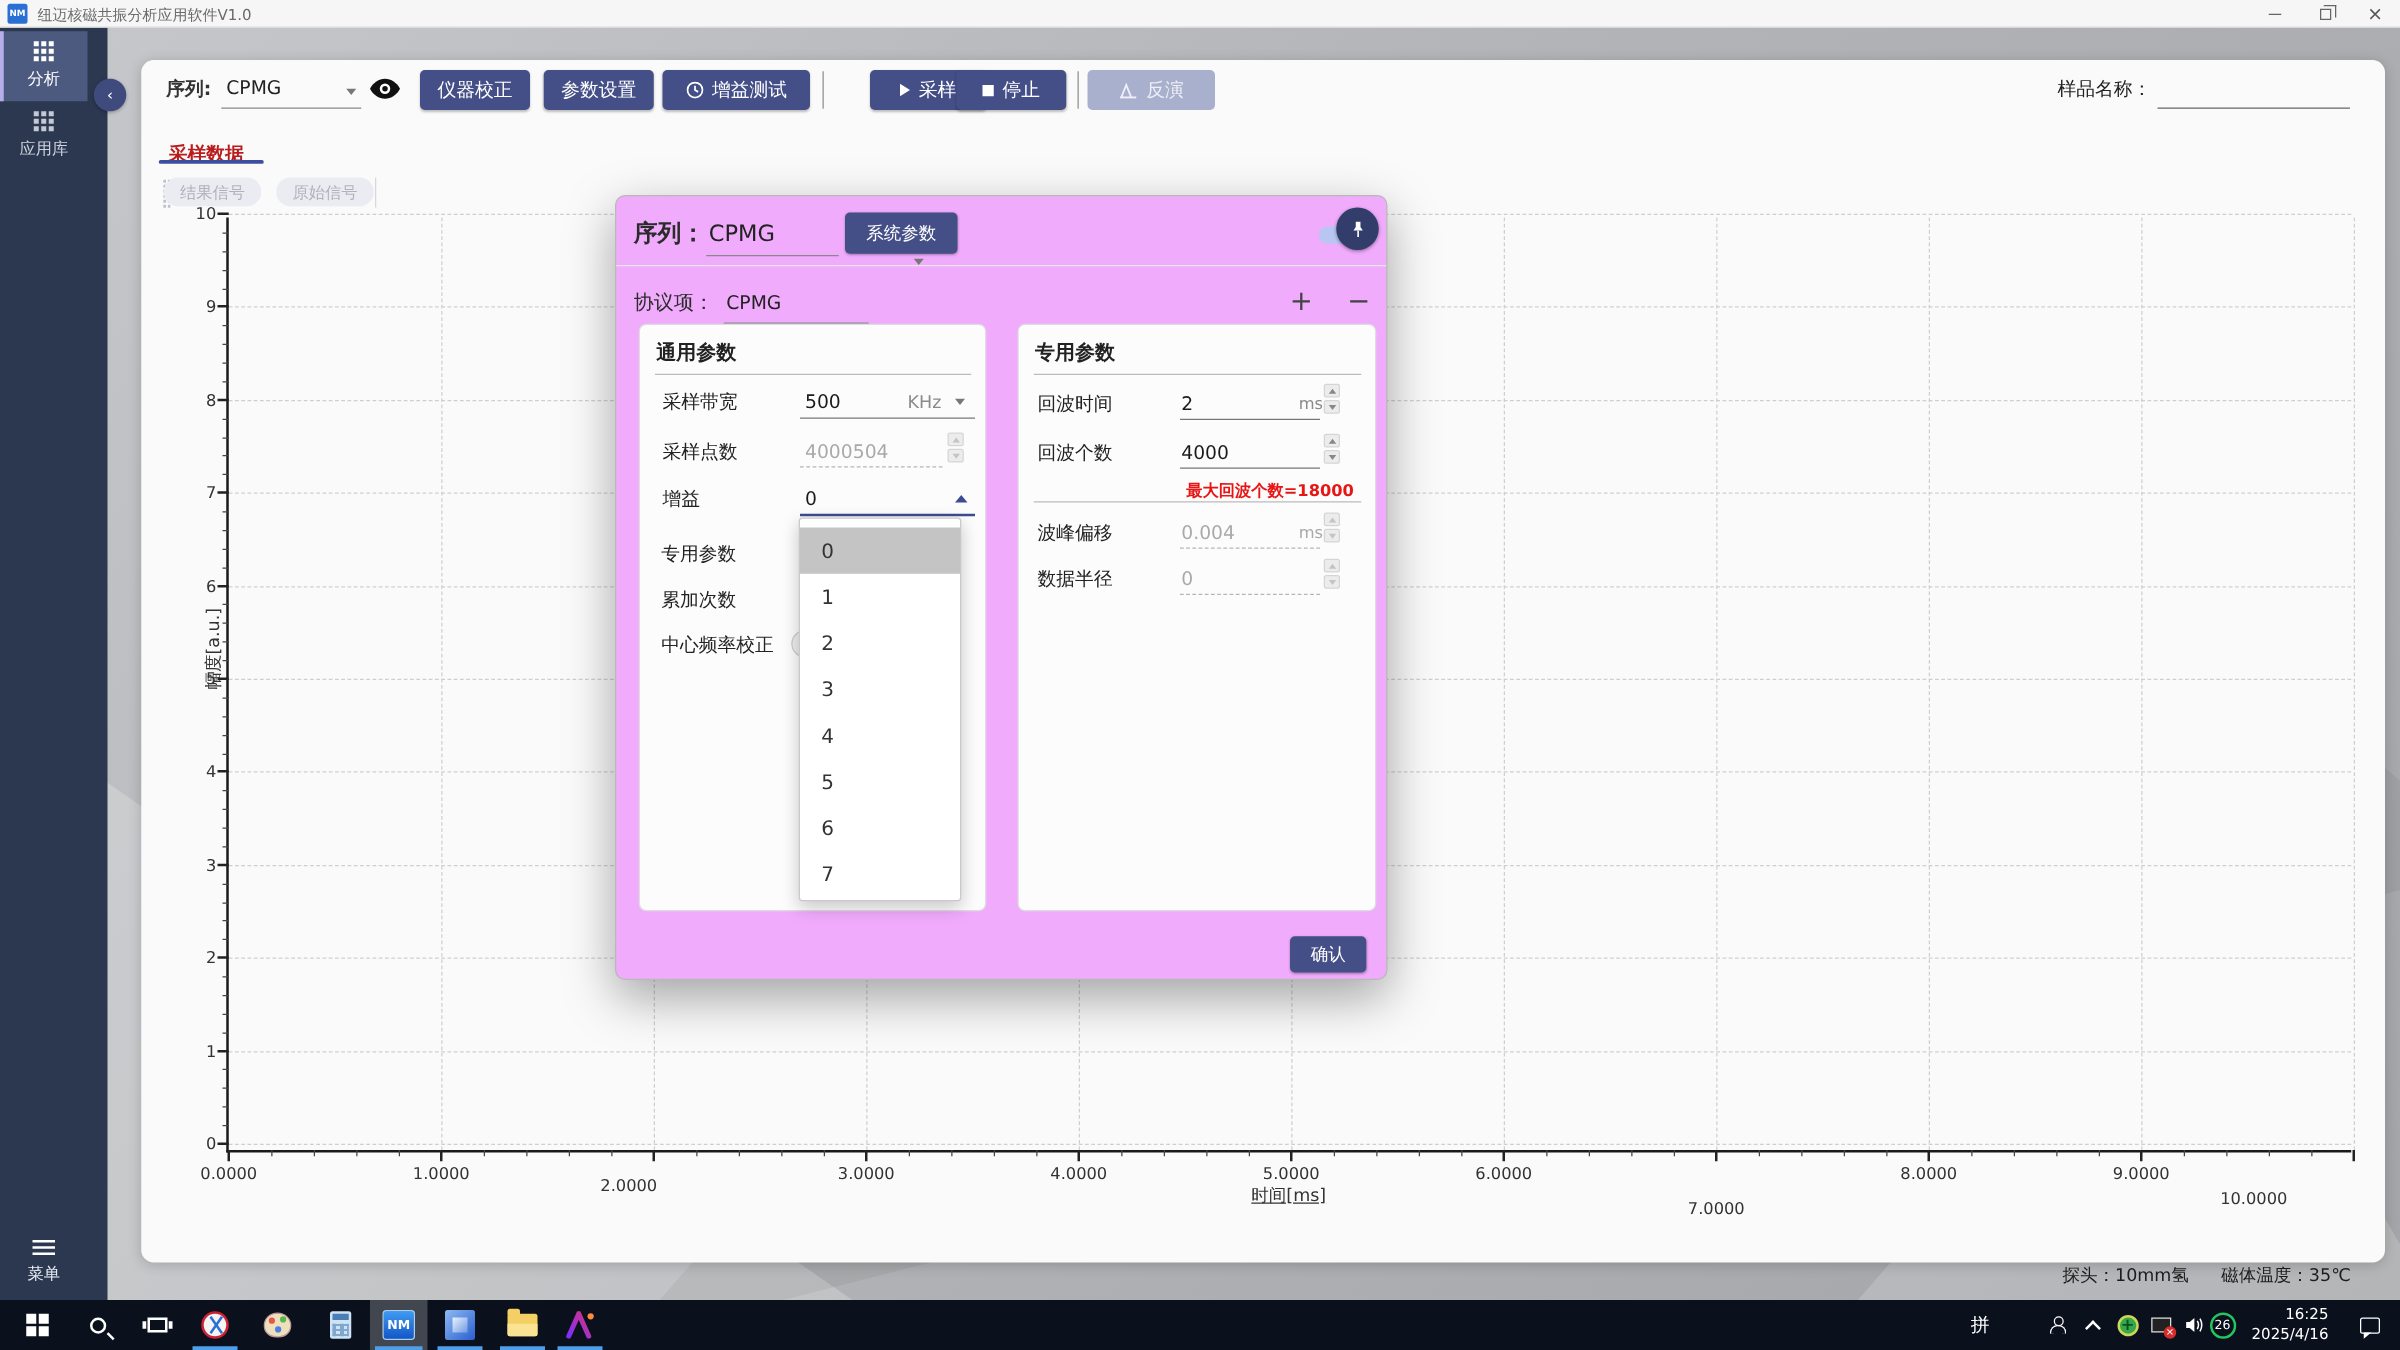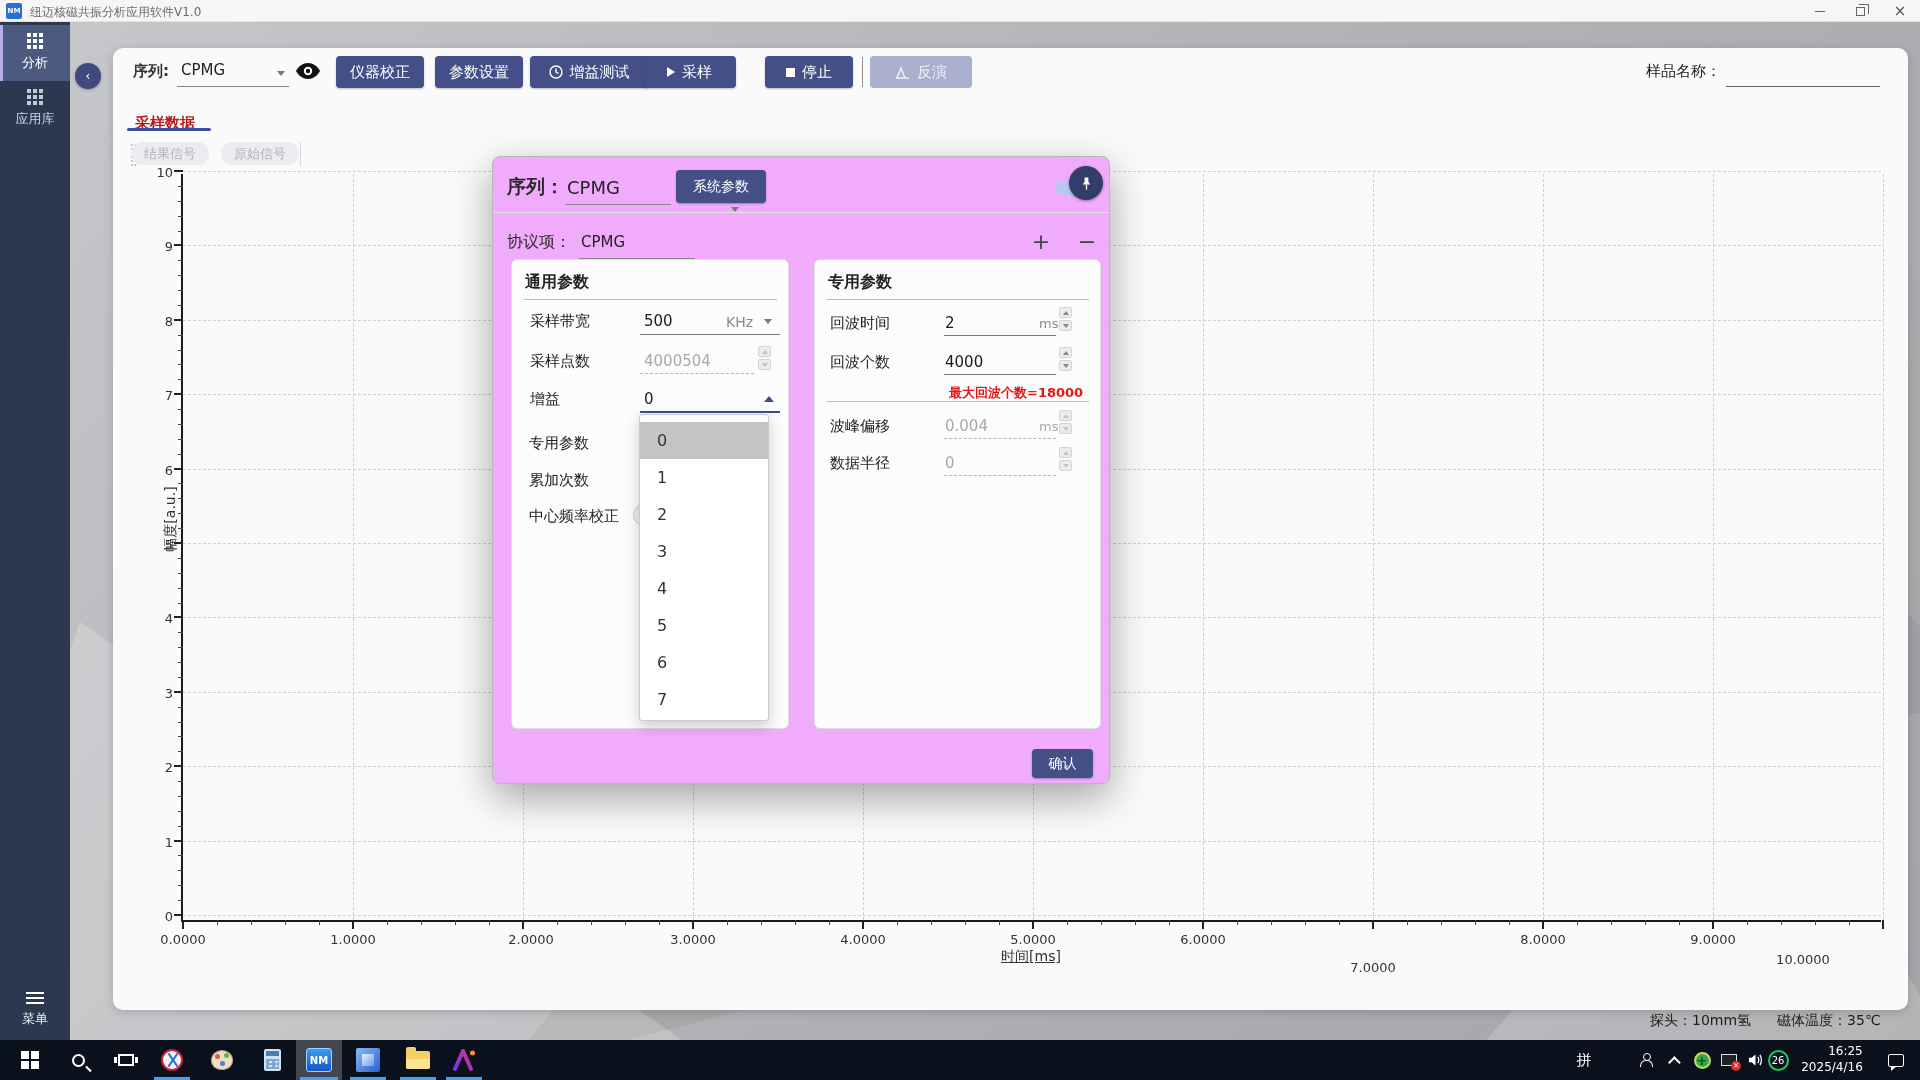--- a/index.html
+++ b/index.html
@@ -16,21 +16,21 @@
 .glyph-restore{width:9px;height:9px;border:1px solid #666;position:relative;background:#f6f6f6;}
 .glyph-restore::before{content:"";position:absolute;left:2px;top:-4px;width:9px;height:9px;border:1px solid #666;border-bottom:none;border-left:none;}
 .glyph-close{font-size:15px;line-height:15px;color:#555;}
 
 .wallpaper{left:0;top:22px;width:1920px;height:1018px;background:linear-gradient(130deg,#c6c8cb 0%,#b2b4b7 45%,#a3a5a8 100%);overflow:hidden;}
 .poly{position:absolute;}
 .p1{left:-100px;top:600px;width:900px;height:500px;background:rgba(255,255,255,.22);clip-path:polygon(0 100%,20% 0,100% 100%);}
 .p2{left:500px;top:100px;width:1500px;height:950px;background:rgba(0,0,0,.05);clip-path:polygon(0 100%,55% 0,100% 60%);}
 .p3{left:1450px;top:700px;width:520px;height:360px;background:rgba(255,255,255,.18);clip-path:polygon(0 100%,60% 0,100% 100%);}
 
-.sidebar{left:0;top:22px;width:70px;height:1018px;background:#2b3850;z-index:30;color:#cdd3df;}
+.sidebar{left:0;top:22px;width:86px;height:1018px;background:#2b3850;z-index:30;color:#cdd3df;}
 .sb-item{position:relative;width:70px;padding:8px 0 9px;display:flex;flex-direction:column;align-items:center;gap:5px;font-size:13px;}
 .sb-item.active{background:#4c5a80;color:#fff;}
 .sb-item.active::before{content:"";position:absolute;left:0;top:0;bottom:0;width:3px;background:#b6aee8;}
 .gridicon{display:grid;grid-template-columns:repeat(3,4px);grid-template-rows:repeat(3,4px);gap:2px;}
 .gridicon i{background:#fff;display:block;}
 .sb-item:not(.active) .gridicon i{background:#c2c8d6;}
 .sb-menu{position:absolute;left:0;bottom:12px;width:70px;display:flex;flex-direction:column;align-items:center;gap:6px;color:#e8ebf2;font-size:13px;}
 .burger{width:18px;height:12px;border-top:2px solid #fff;border-bottom:2px solid #fff;position:relative;}
 .burger::after{content:"";position:absolute;left:0;top:3px;width:18px;height:2px;background:#fff;}
 
@@ -236,21 +236,21 @@
           <span>参数设置</span>
         </div>
       <div class="tb-btn" style="left:417px;width:118px;">
         <svg width="14" height="14" viewBox="0 0 14 14">
             <circle cx="7" cy="7" r="6" fill="none" stroke="#fff" stroke-width="1.4"></circle>
             <path d="M7 3.5V7l2.5 1.5" fill="none" stroke="#fff" stroke-width="1.4"></path>
           </svg>
         <span>增益测试</span>
       </div>
       <div class="tb-sep" style="left:545px;"></div>
-      <div class="tb-btn" style="left:530px;width:93px;">
+      <div class="tb-btn" style="left:583px;width:93px;">
           <span class="play-tri"></span>
           <span>采样</span>
         </div>
       <div class="tb-btn" style="left:652px;width:88px;">
           <span class="stop-sq"></span>
           <span>停止</span>
         </div>
       <div class="tb-sep" style="left:749px;"></div>
       <div class="tb-btn disabled" style="left:757px;width:102px;">
         <svg width="15" height="13" viewBox="0 0 15 13">
@@ -345,21 +345,21 @@
         <div class="ytickminor" style="bottom: 703.36px;"></div>
         <div class="ytickminor" style="bottom: 718.24px;"></div>
         <div class="ytickminor" style="bottom: 733.12px;"></div>
         <div class="xtickmark" style="left: 0px;"></div>
         <div class="xlabel-txt" style="left: 0px;">0.0000</div>
         <div class="vgrid" style="left: 170px;"></div>
         <div class="xtickmark" style="left: 170px;"></div>
         <div class="xlabel-txt" style="left: 170px;">1.0000</div>
         <div class="vgrid" style="left: 340px;"></div>
         <div class="xtickmark" style="left: 340px;"></div>
-        <div class="xlabel-txt" style="left: 348px;">2.0000</div>
+        <div class="xlabel-txt" style="left: 320px; margin-top: 10px;">2.0000</div>
         <div class="vgrid" style="left: 510px;"></div>
         <div class="xtickmark" style="left: 510px;"></div>
         <div class="xlabel-txt" style="left: 510px;">3.0000</div>
         <div class="vgrid" style="left: 680px;"></div>
         <div class="xtickmark" style="left: 680px;"></div>
         <div class="xlabel-txt" style="left: 680px;">4.0000</div>
         <div class="vgrid" style="left: 850px;"></div>
         <div class="xtickmark" style="left: 850px;"></div>
         <div class="xlabel-txt" style="left: 850px;">5.0000</div>
         <div class="vgrid" style="left: 1020px;"></div>

